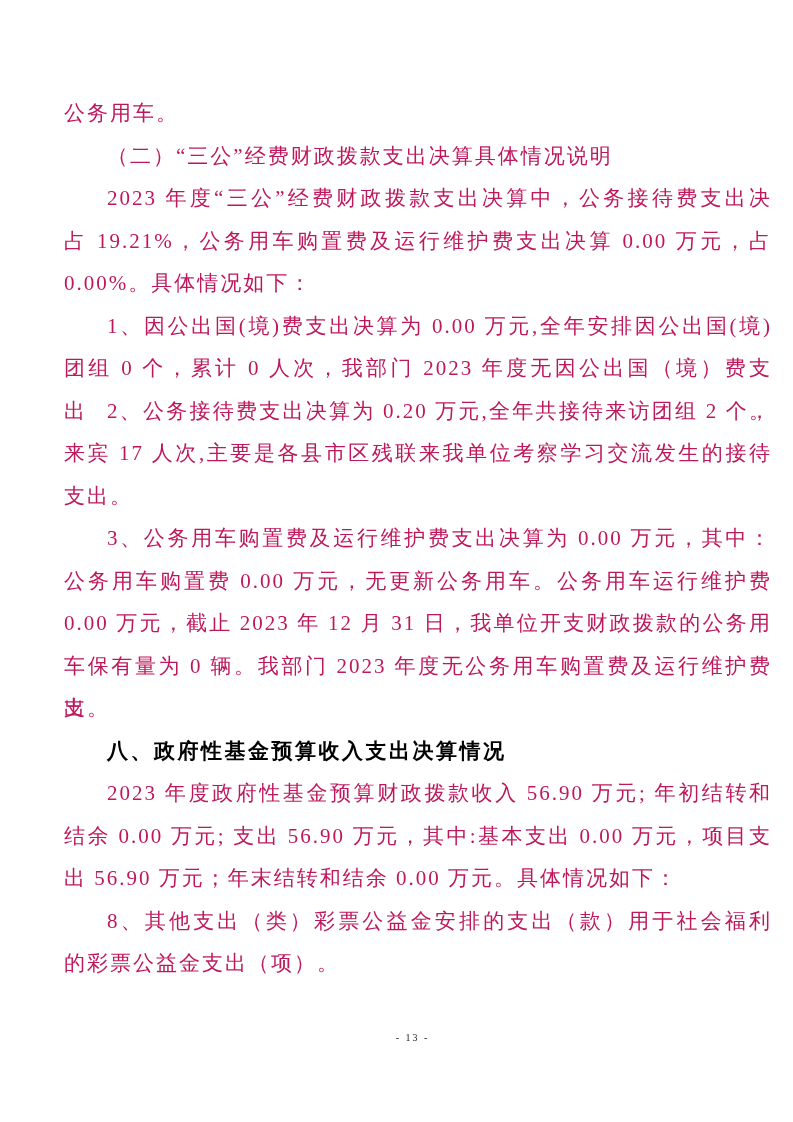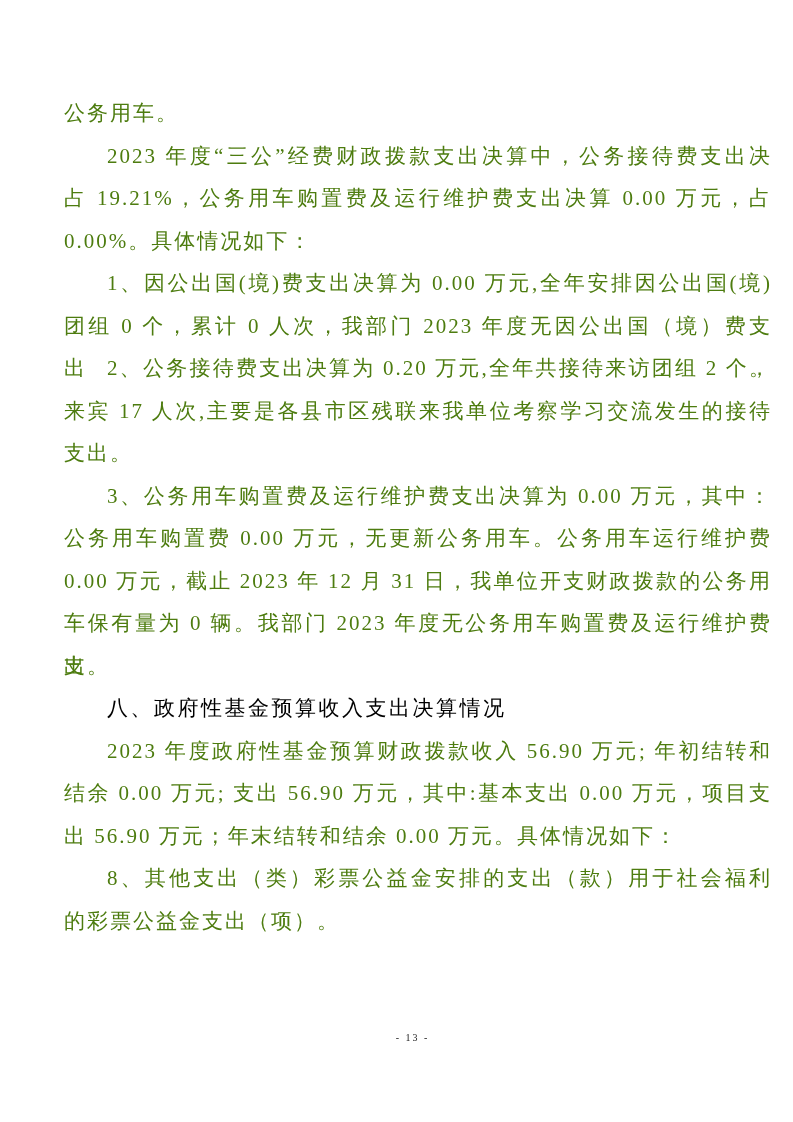--- a/index.html
+++ b/index.html
@@ -18,37 +18,37 @@
   .content {
     position: absolute;
     top: 92px;
     left: 64px;
     width: 708px;
   }
   .line {
     font-size: 21px;
     line-height: 42.5px;
     height: 42.5px;
-    color: #4d7c0f;
+    color: #be185d;
     letter-spacing: 2px;
     white-space: nowrap;
     overflow: visible;
     font-family: Liberation Serif, serif;
   }
   .line.fill {
     white-space: normal;
     text-align: justify;
     text-align-last: justify;
   }
   .line.indent {
     text-indent: 43px;
   }
   .line.heading {
     font-family: "Liberation Sans", "DejaVu Sans", sans-serif;
-    font-weight: 400;
+    font-weight: 700;
     color: #000000;
     letter-spacing: 2.5px;
   }
   .footer {
     position: absolute;
     top: 1032px;
     left: 16px;
     width: 100%;
     text-align: center;
     font-family: Liberation Serif, serif;
@@ -56,20 +56,21 @@
     color: #222222;
     letter-spacing: 2px;
   }
 </style>
 </head>
 <body>
 
 <div class="page">
   <div class="content">
     <div class="line">公务用车。</div>
+    <div class="line indent">（二）“三公”经费财政拨款支出决算具体情况说明</div>
     <div class="line indent fill">2023 年度“三公”经费财政拨款支出决算中，公务接待费支出决</div>
     <div class="line fill">占 19.21%，公务用车购置费及运行维护费支出决算 0.00 万元，占</div>
     <div class="line">0.00%。具体情况如下：</div>
     <div class="line indent fill">1、因公出国(境)费支出决算为 0.00 万元,全年安排因公出国(境)</div>
     <div class="line fill">团组 0 个，累计 0 人次，我部门 2023 年度无因公出国（境）费支出。</div>
     <div class="line indent fill">2、公务接待费支出决算为 0.20 万元,全年共接待来访团组 2 个，</div>
     <div class="line fill">来宾 17 人次,主要是各县市区残联来我单位考察学习交流发生的接待</div>
     <div class="line">支出。</div>
     <div class="line indent fill">3、公务用车购置费及运行维护费支出决算为 0.00 万元，其中：</div>
     <div class="line fill">公务用车购置费 0.00 万元，无更新公务用车。公务用车运行维护费</div>

